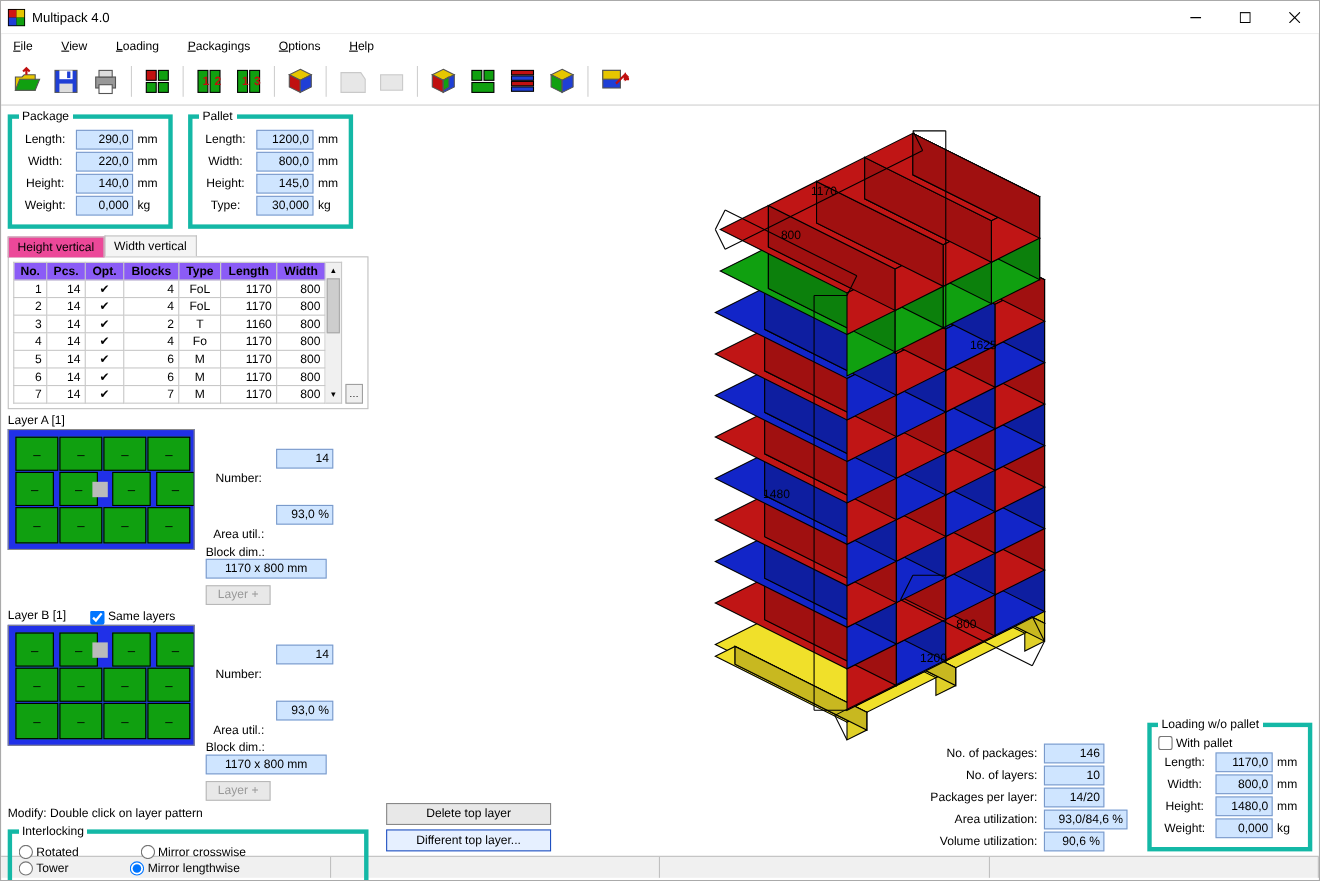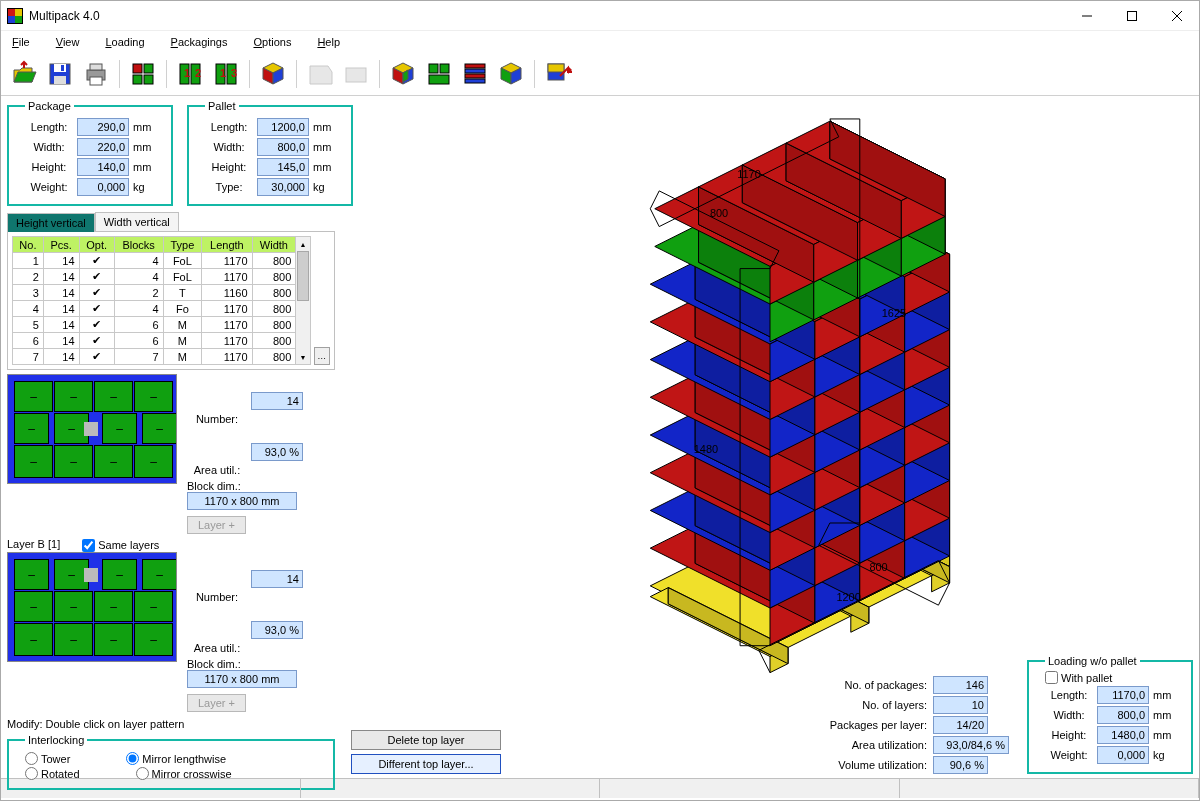--- a/index.html
+++ b/index.html
@@ -22,40 +22,40 @@
 .toolbar { display: flex; align-items: center; gap: 2px; padding: 4px 6px; border-bottom: 1px solid #d0d0d0; }
 .tb-btn { width: 34px; height: 34px; display: flex; align-items: center; justify-content: center; border: 1px solid transparent; }
 .tb-sep { width: 1px; height: 28px; background: #d0d0d0; margin: 0 4px; }
 .tb-disabled { opacity: .45; }
 
 
 .main { display: flex; height: calc(801px - 30px - 25px - 44px - 20px); }
 .left-panel { width: 340px; padding: 4px 6px 0; display: flex; flex-direction: column; gap: 4px; }
 .right-panel { flex: 1; position: relative; }
 
-fieldset.group { border: 2px solid #14b8a6; padding: 4px 16px 6px; }
+fieldset.group { border: 4px solid #14b8a6; padding: 4px 6px 6px; }
 fieldset.group legend { font-size: 11px; padding: 0 3px; }
 
 .fieldrow { display: flex; align-items: center; gap: 4px; margin: 2px 0; }
 .fieldrow label { width: 48px; text-align: center; }
 .numbox { width: 52px; height: 18px; border: 1px solid #7a9acb; background: #cfe5ff; text-align: right; padding-right: 3px; line-height: 16px; font-size: 11px; }
 .unit { width: 22px; }
 
 .top-groups { display: flex; gap: 14px; }
 
 
 .tabs { display: flex; margin-top: 2px; }
 .tab { padding: 3px 8px; border: 1px solid #c0c0c0; border-bottom: none; background: #f4f4f4; font-size: 11px; cursor: default; }
-.tab.active { background: #0f766e; position: relative; top: 1px; }
+.tab.active { background: #ec4899; position: relative; top: 1px; }
 .tabpane { border: 1px solid #c0c0c0; padding: 4px; }
 
 
 .grid { width: 100%; border-collapse: collapse; }
 .grid th, .grid td { border: 1px solid #c8c8c8; padding: 1px 4px; font-size: 11px; text-align: center; background: #fff; height: 16px; }
-.grid th { background: #bef264; font-weight: normal; }
+.grid th { background: #8b5cf6; font-weight: bold; }
 .grid td.r { text-align: right; }
 .gridwrap { display: flex; }
 .scrollcol { width: 16px; border: 1px solid #c8c8c8; border-left: none; background: #f0f0f0; position: relative; }
 .scrollcol .thumb { position: absolute; left: 1px; right: 1px; top: 14px; height: 50px; background: #cdcdcd; border: 1px solid #a8a8a8; }
 .scrollcol .arrow { position: absolute; left: 0; right: 0; height: 14px; display:flex; align-items:center; justify-content:center; font-size:7px; }
 .scrollcol .arrow.up { top:0; } .scrollcol .arrow.dn { bottom:0; }
 .morebtn { width: 18px; height: 18px; border: 1px solid #a0a0a0; background: #efefef; margin-left: 3px; display:flex;align-items:center;justify-content:center; align-self:flex-end; font-size:9px;}
 
 
 .layer-section { display: flex; gap: 10px; align-items: flex-start; }
@@ -389,20 +389,21 @@
               <div class="arrow up">▲</div>
               <div class="thumb"></div>
               <div class="arrow dn">▼</div>
             </div>
           <div class="morebtn">…</div>
         </div>
       </div>
     </div>
 
     <div>
+      <div class="layer-title">Layer A [1]</div>
       <div class="layer-section">
         <div class="layer-thumb" id="thumbA">
             <div class="box" style="left: 6px; top: 6px; width: 39px; height: 31px;">–</div>
             <div class="box" style="left: 46px; top: 6px; width: 39px; height: 31px;">–</div>
             <div class="box" style="left: 86px; top: 6px; width: 39px; height: 31px;">–</div>
             <div class="box" style="left: 126px; top: 6px; width: 39px; height: 31px;">–</div>
             <div class="box" style="left: 6px; top: 38px; width: 35px; height: 31px;">–</div>
             <div class="box" style="left: 46px; top: 38px; width: 35px; height: 31px;">–</div>
             <div class="box" style="left: 94px; top: 38px; width: 35px; height: 31px;">–</div>
             <div class="box" style="left: 134px; top: 38px; width: 35px; height: 31px;">–</div>
@@ -468,35 +469,35 @@
       </div>
     </div>
 
     <div class="modify-hint">Modify: Double click on layer pattern</div>
 
     <fieldset class="group">
       <legend>Interlocking</legend>
       <div class="interlock-row">
         <label>
             <input type="radio" name="il" style="">
+            <span>Rotated</span>
+          </label>
+        <label>
+            <input type="radio" name="il" style="">
+            <span>Mirror crosswise</span>
+          </label>
+      </div>
+      <div class="interlock-row">
+        <label>
+            <input type="radio" name="il" style="">
             <span>Tower</span>
           </label>
         <label>
             <input type="radio" name="il" checked="" style="">
             <span>Mirror lengthwise</span>
-          </label>
-      </div>
-      <div class="interlock-row">
-        <label>
-            <input type="radio" name="il" style="">
-            <span>Rotated</span>
-          </label>
-        <label>
-            <input type="radio" name="il" style="">
-            <span>Mirror crosswise</span>
           </label>
       </div>
     </fieldset>
   </div>
 
   <div class="right-panel">
     <div class="viz">
       <svg viewBox="0 0 860 680" id="viz3d">
           <polygon points="430,549.2 610,459.2 490,399.2 310,489.2" fill="#f0e02a" stroke="#000" stroke-width="1"></polygon>
           <polygon points="610,459.2 610,470 490,410 490,399.2" fill="#d8c820" stroke="#000" stroke-width="1"></polygon>

